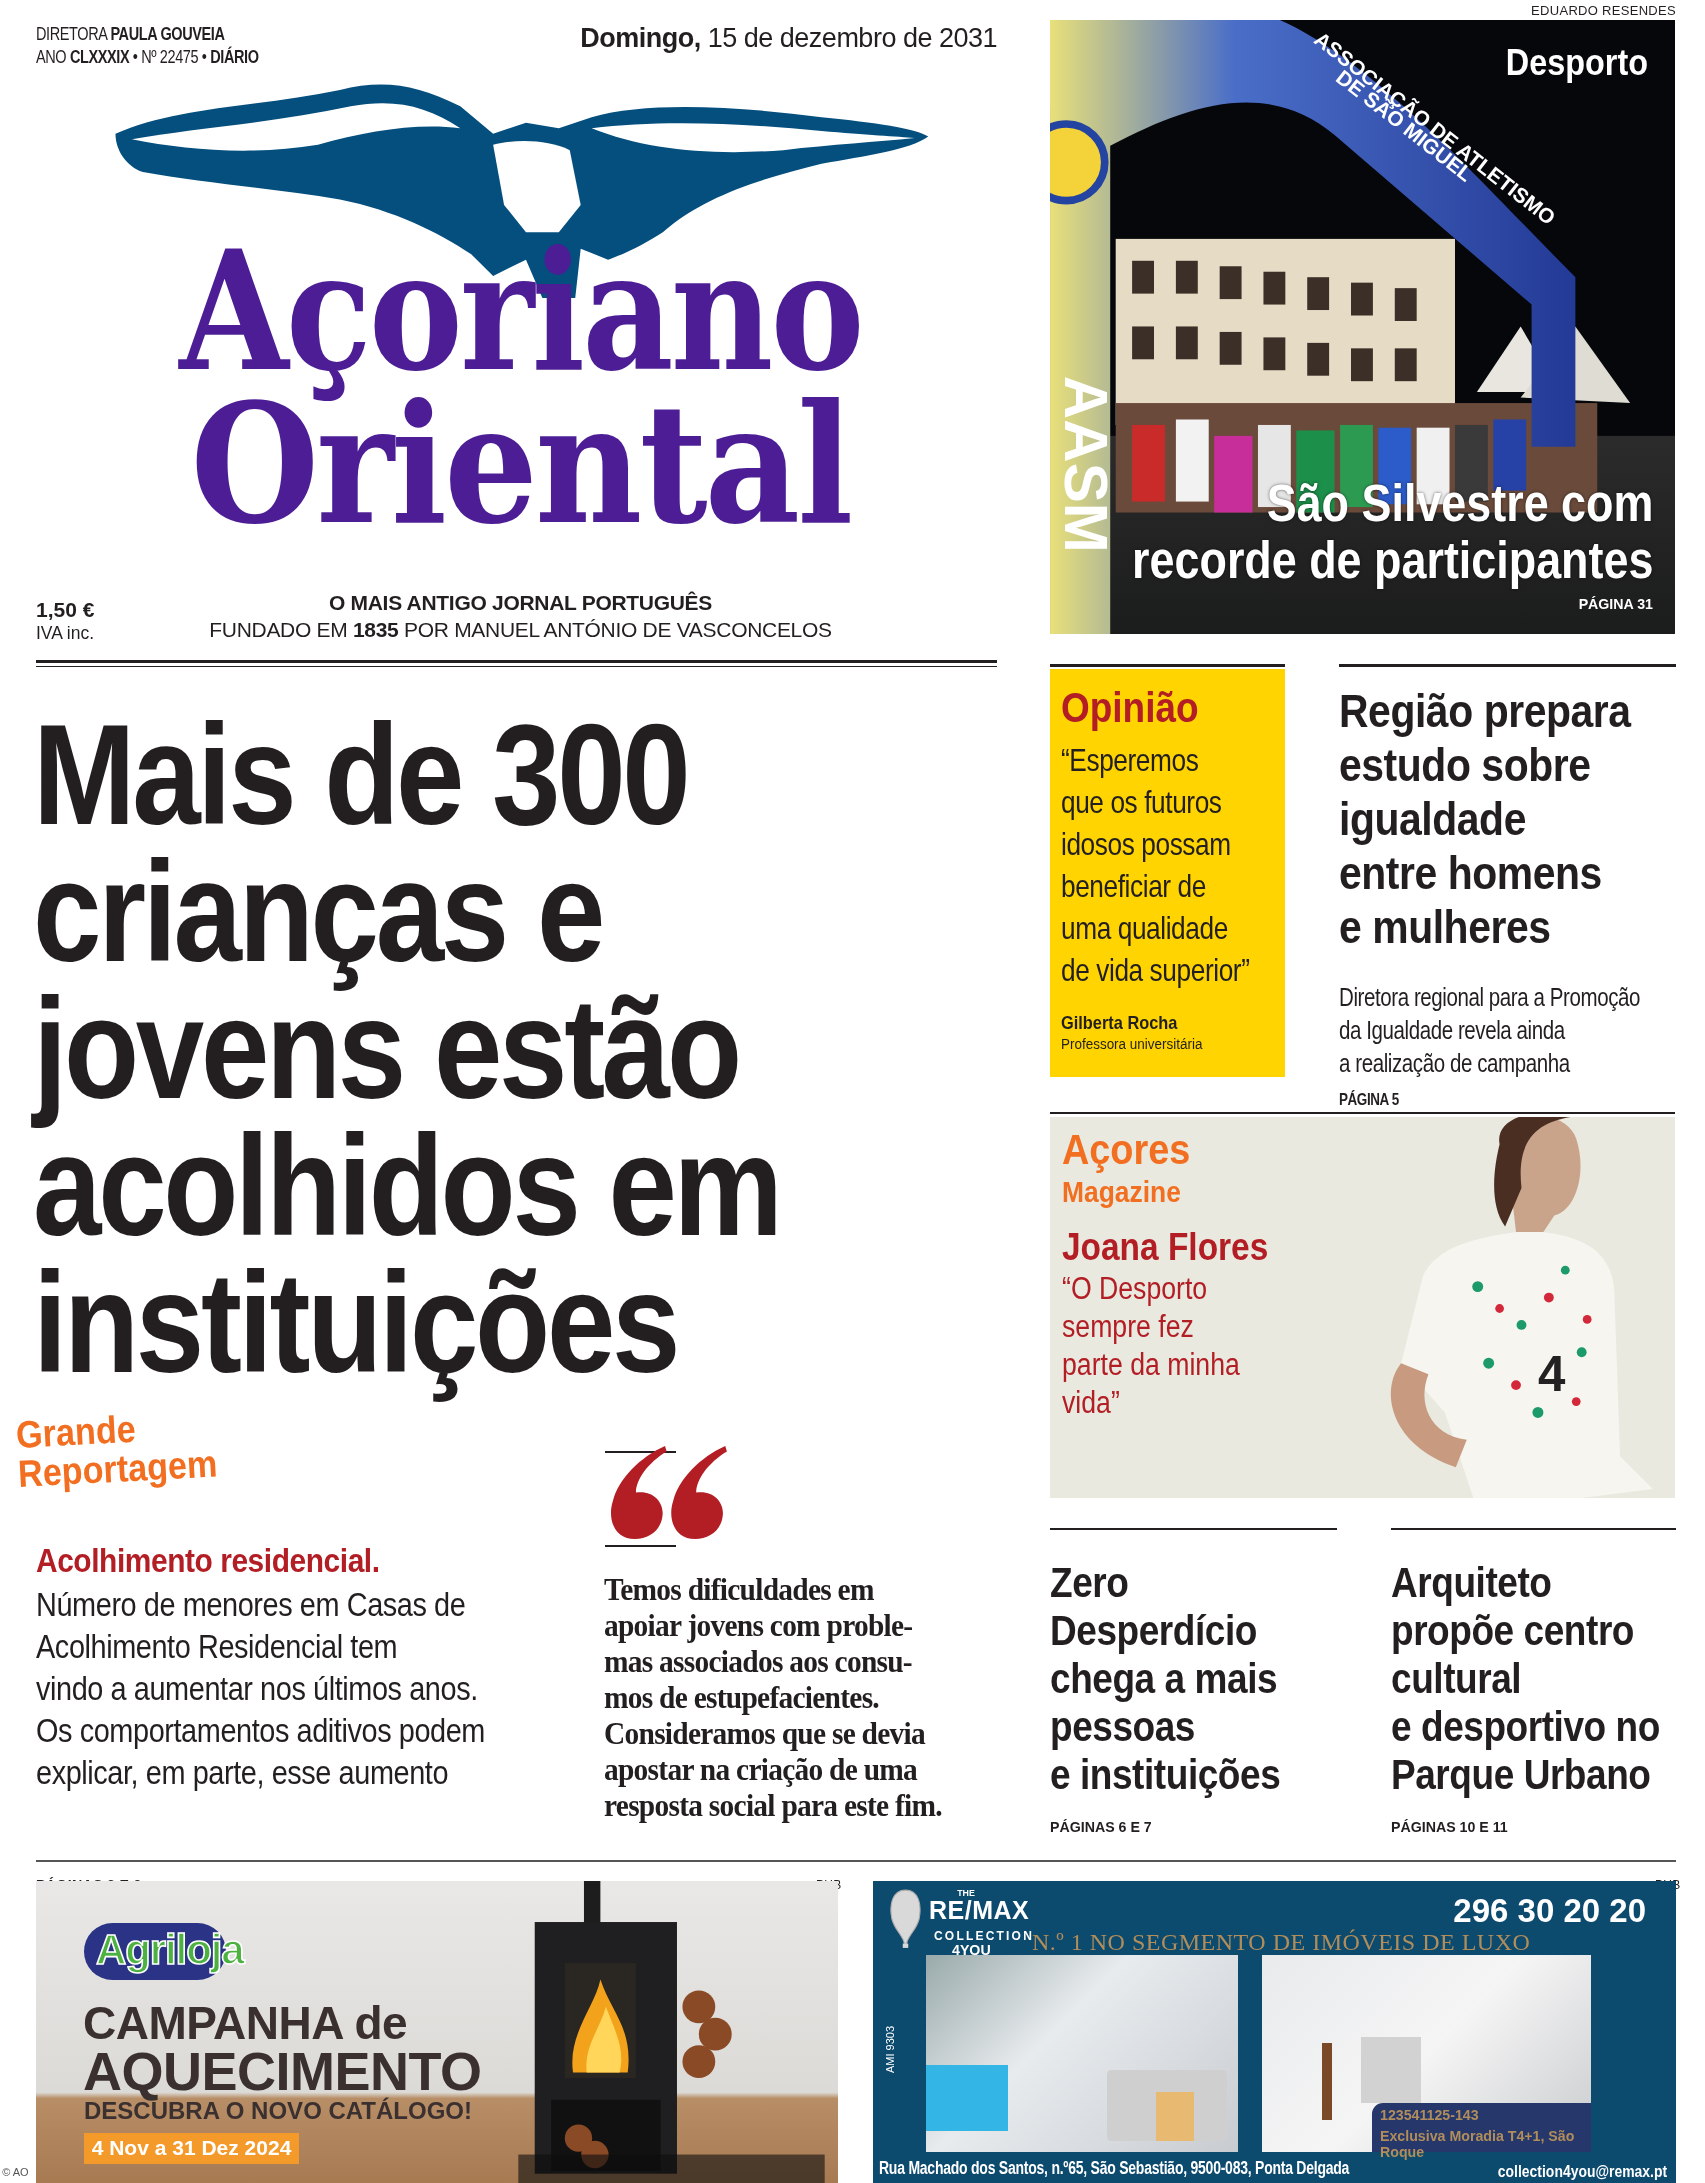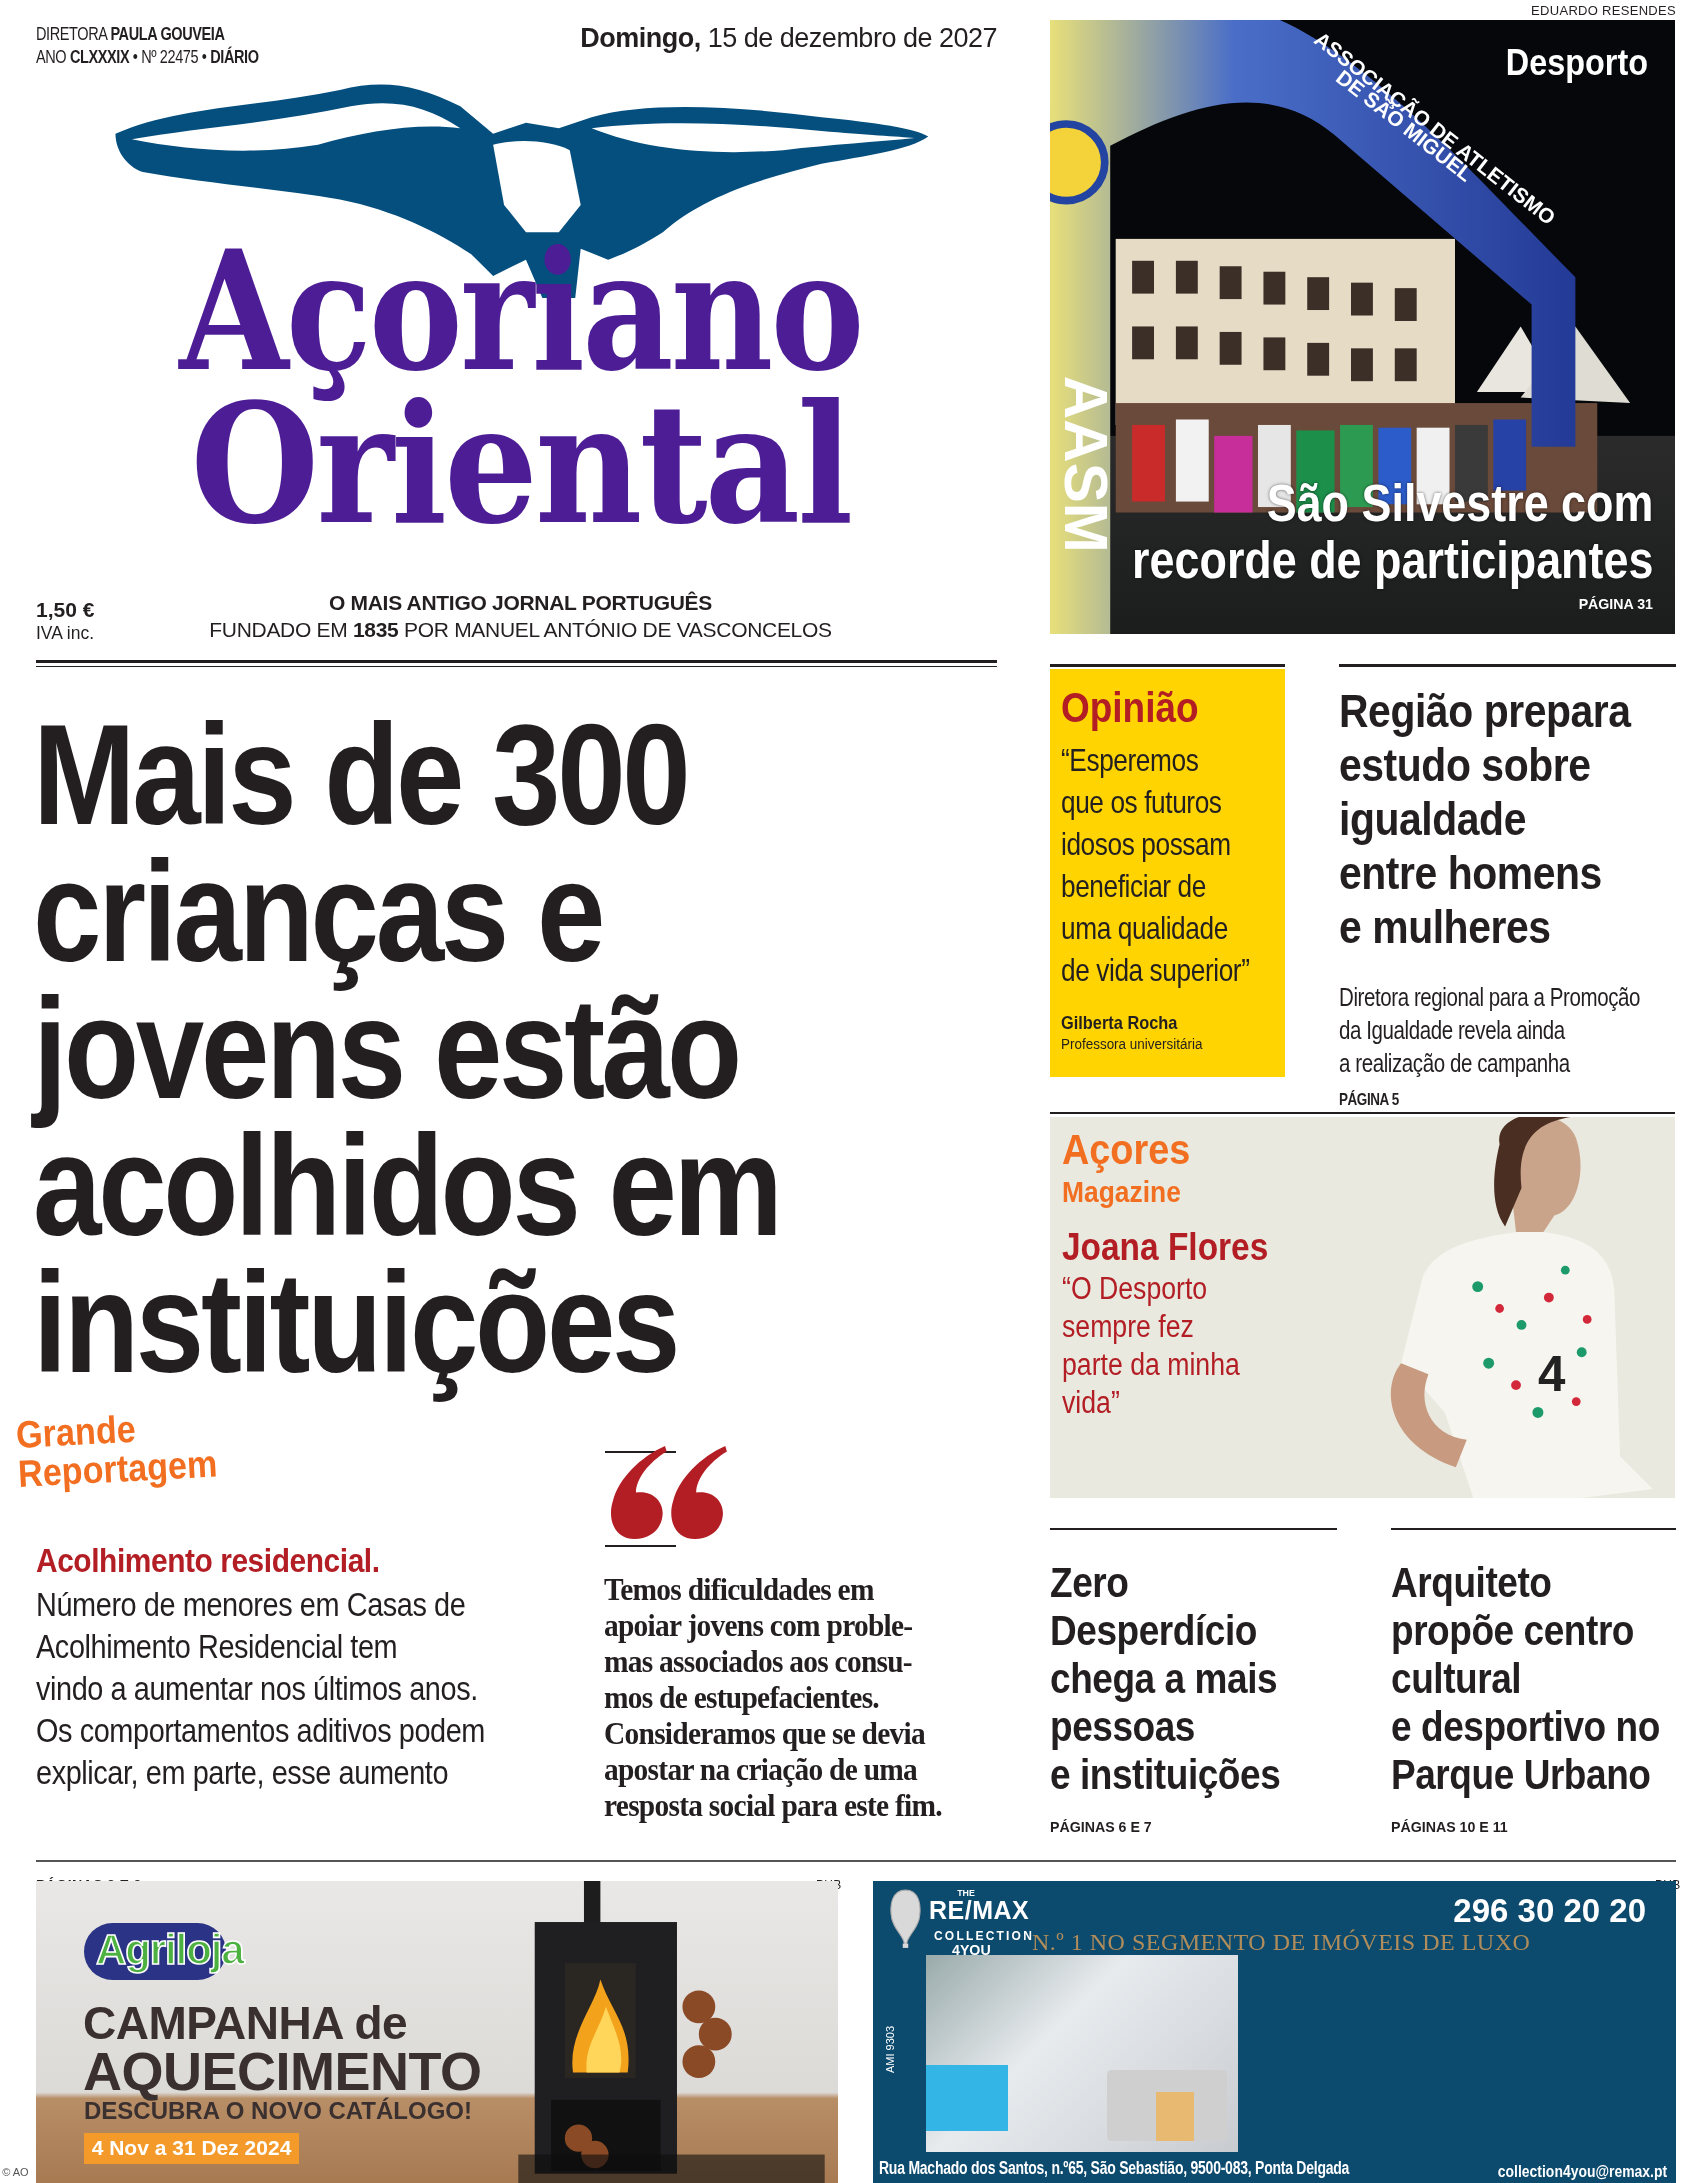--- a/index.html
+++ b/index.html
@@ -79,21 +79,21 @@
   .remax{left:873px;top:1881px;width:803px;height:302px;background:#0c4a6e;overflow:hidden;}
   .copy{left:2.2px;top:2166px;font-size:11px;color:#555;}
 </style>
 </head>
 <body>
 
 <div class="abs meta">
   <div><span>DIRETORA</span> <b>PAULA GOUVEIA</b></div>
   <div><span>ANO</span> <b>CLXXXIX</b> • <span>Nº 22475</span> • <b>DIÁRIO</b></div>
 </div>
-<div class="abs date cond"><b>Domingo,</b><span> 15 de dezembro de 2027</span></div>
+<div class="abs date cond"><b>Domingo,</b><span> 15 de dezembro de 2031</span></div>
 
 <svg class="abs eagle" viewBox="0 0 1500 420">
   <g fill="#054f7f">
     <path d="M10 120 C 120 70, 280 70, 420 40 C 500 20, 560 30, 640 70 L 700 120 L 760 100 L 820 110 L 880 90 C 980 60, 1150 70, 1300 90 C 1400 100, 1470 110, 1495 125 C 1460 150, 1380 160, 1300 175 C 1200 200, 1090 230, 1010 300 C 980 320, 940 340, 910 350 L 860 330 L 850 420 L 790 420 L 760 350 L 700 380 L 660 340 C 600 300, 520 260, 420 240 C 300 220, 170 210, 60 190 C 30 180, 10 150, 10 120 Z"></path>
   </g>
   <g fill="#fff">
     <path d="M40 130 C 150 110, 300 100, 440 70 C 520 55, 580 70, 640 110 C 560 100, 470 115, 380 140 C 260 160, 140 150, 40 130 Z"></path>
     <path d="M880 110 C 1000 95, 1150 100, 1300 115 C 1380 122, 1440 125, 1470 128 C 1400 135, 1320 140, 1230 150 C 1100 160, 980 150, 880 110 Z"></path>
     <path d="M700 140 C 740 130, 800 130, 840 150 L 860 250 L 820 300 L 760 300 L 720 250 Z"></path>
   </g>
@@ -337,18 +337,25 @@
   <div class="abs" style="left:61px;top:48px;font-size:12px;font-weight:700;color:#fff;letter-spacing:2.2px;">COLLECTION</div>
   <div class="abs" style="left:79px;top:61px;font-size:14.2px;font-weight:700;color:#fff;">4YOU</div>
   <div class="abs" style="left:548px;top:11px;width:225px;text-align:right;font-size:33px;font-weight:700;color:#fff;">296 30 20 20</div>
   <div class="abs" style="left:159px;top:48px;font-family:'Liberation Serif',serif;font-size:24px;color:#b08d5b;letter-spacing:0.5px;">N.º 1 NO SEGMENTO DE IMÓVEIS DE LUXO</div>
   <div class="abs" style="left:11px;top:192px;font-size:11px;color:#fff;transform:rotate(-90deg);transform-origin:left top;">AMI 9303</div>
   <div class="abs" style="left:53px;top:74px;width:312px;height:197px;background:linear-gradient(135deg,#9aa 0%,#e8ebee 40%,#c8ccd0 100%);">
     <div class="abs" style="left:0;top:110px;width:82px;height:66px;background:#33b6e6;"></div>
     <div class="abs" style="left:181px;top:115px;width:120px;height:71px;background:#cfcfcf;border-radius:4.4px;"></div>
     <div class="abs" style="left:230px;top:137px;width:38px;height:49px;background:#e8b970;"></div>
   </div>
+  <div class="abs" style="left:389px;top:74px;width:329px;height:197px;background:linear-gradient(135deg,#e8eaec 0%,#f5f5f5 50%,#c9cbcd 100%);">
+    <div class="abs" style="left:99px;top:82px;width:60px;height:66px;background:#d2d2d2;"></div>
+    <div class="abs" style="left:60px;top:88px;width:10px;height:77px;background:#7a4a28;"></div>
+    <div class="abs" style="left:110px;top:148px;width:219px;height:49px;background:#25376b;border-radius:11px 0 0 0;"></div>
+    <div class="abs" style="left:118px;top:152px;font-size:14.2px;font-weight:700;color:#b08d5b;">123541125-143</div>
+    <div class="abs" style="left:118px;top:173px;font-size:14.2px;font-weight:700;color:#b08d5b;">Exclusiva Moradia T4+1, São Roque</div>
+  </div>
   <div class="abs" style="left:5.5px;top:277px;font-size:17.5px;font-weight:700;color:#fff;letter-spacing:-0.3px;transform:scaleX(.8);transform-origin:left top;white-space:nowrap;">Rua Machado dos Santos, n.º65, São Sebastião, 9500-083, Ponta Delgada</div>
   <div class="abs" style="right:8.8px;top:281px;font-size:16.4px;font-weight:700;color:#fff;transform:scaleX(.85);transform-origin:right top;">collection4you@remax.pt</div>
 </div>
 
 <div class="abs copy">© AO</div>
 
 
 </body></html>

